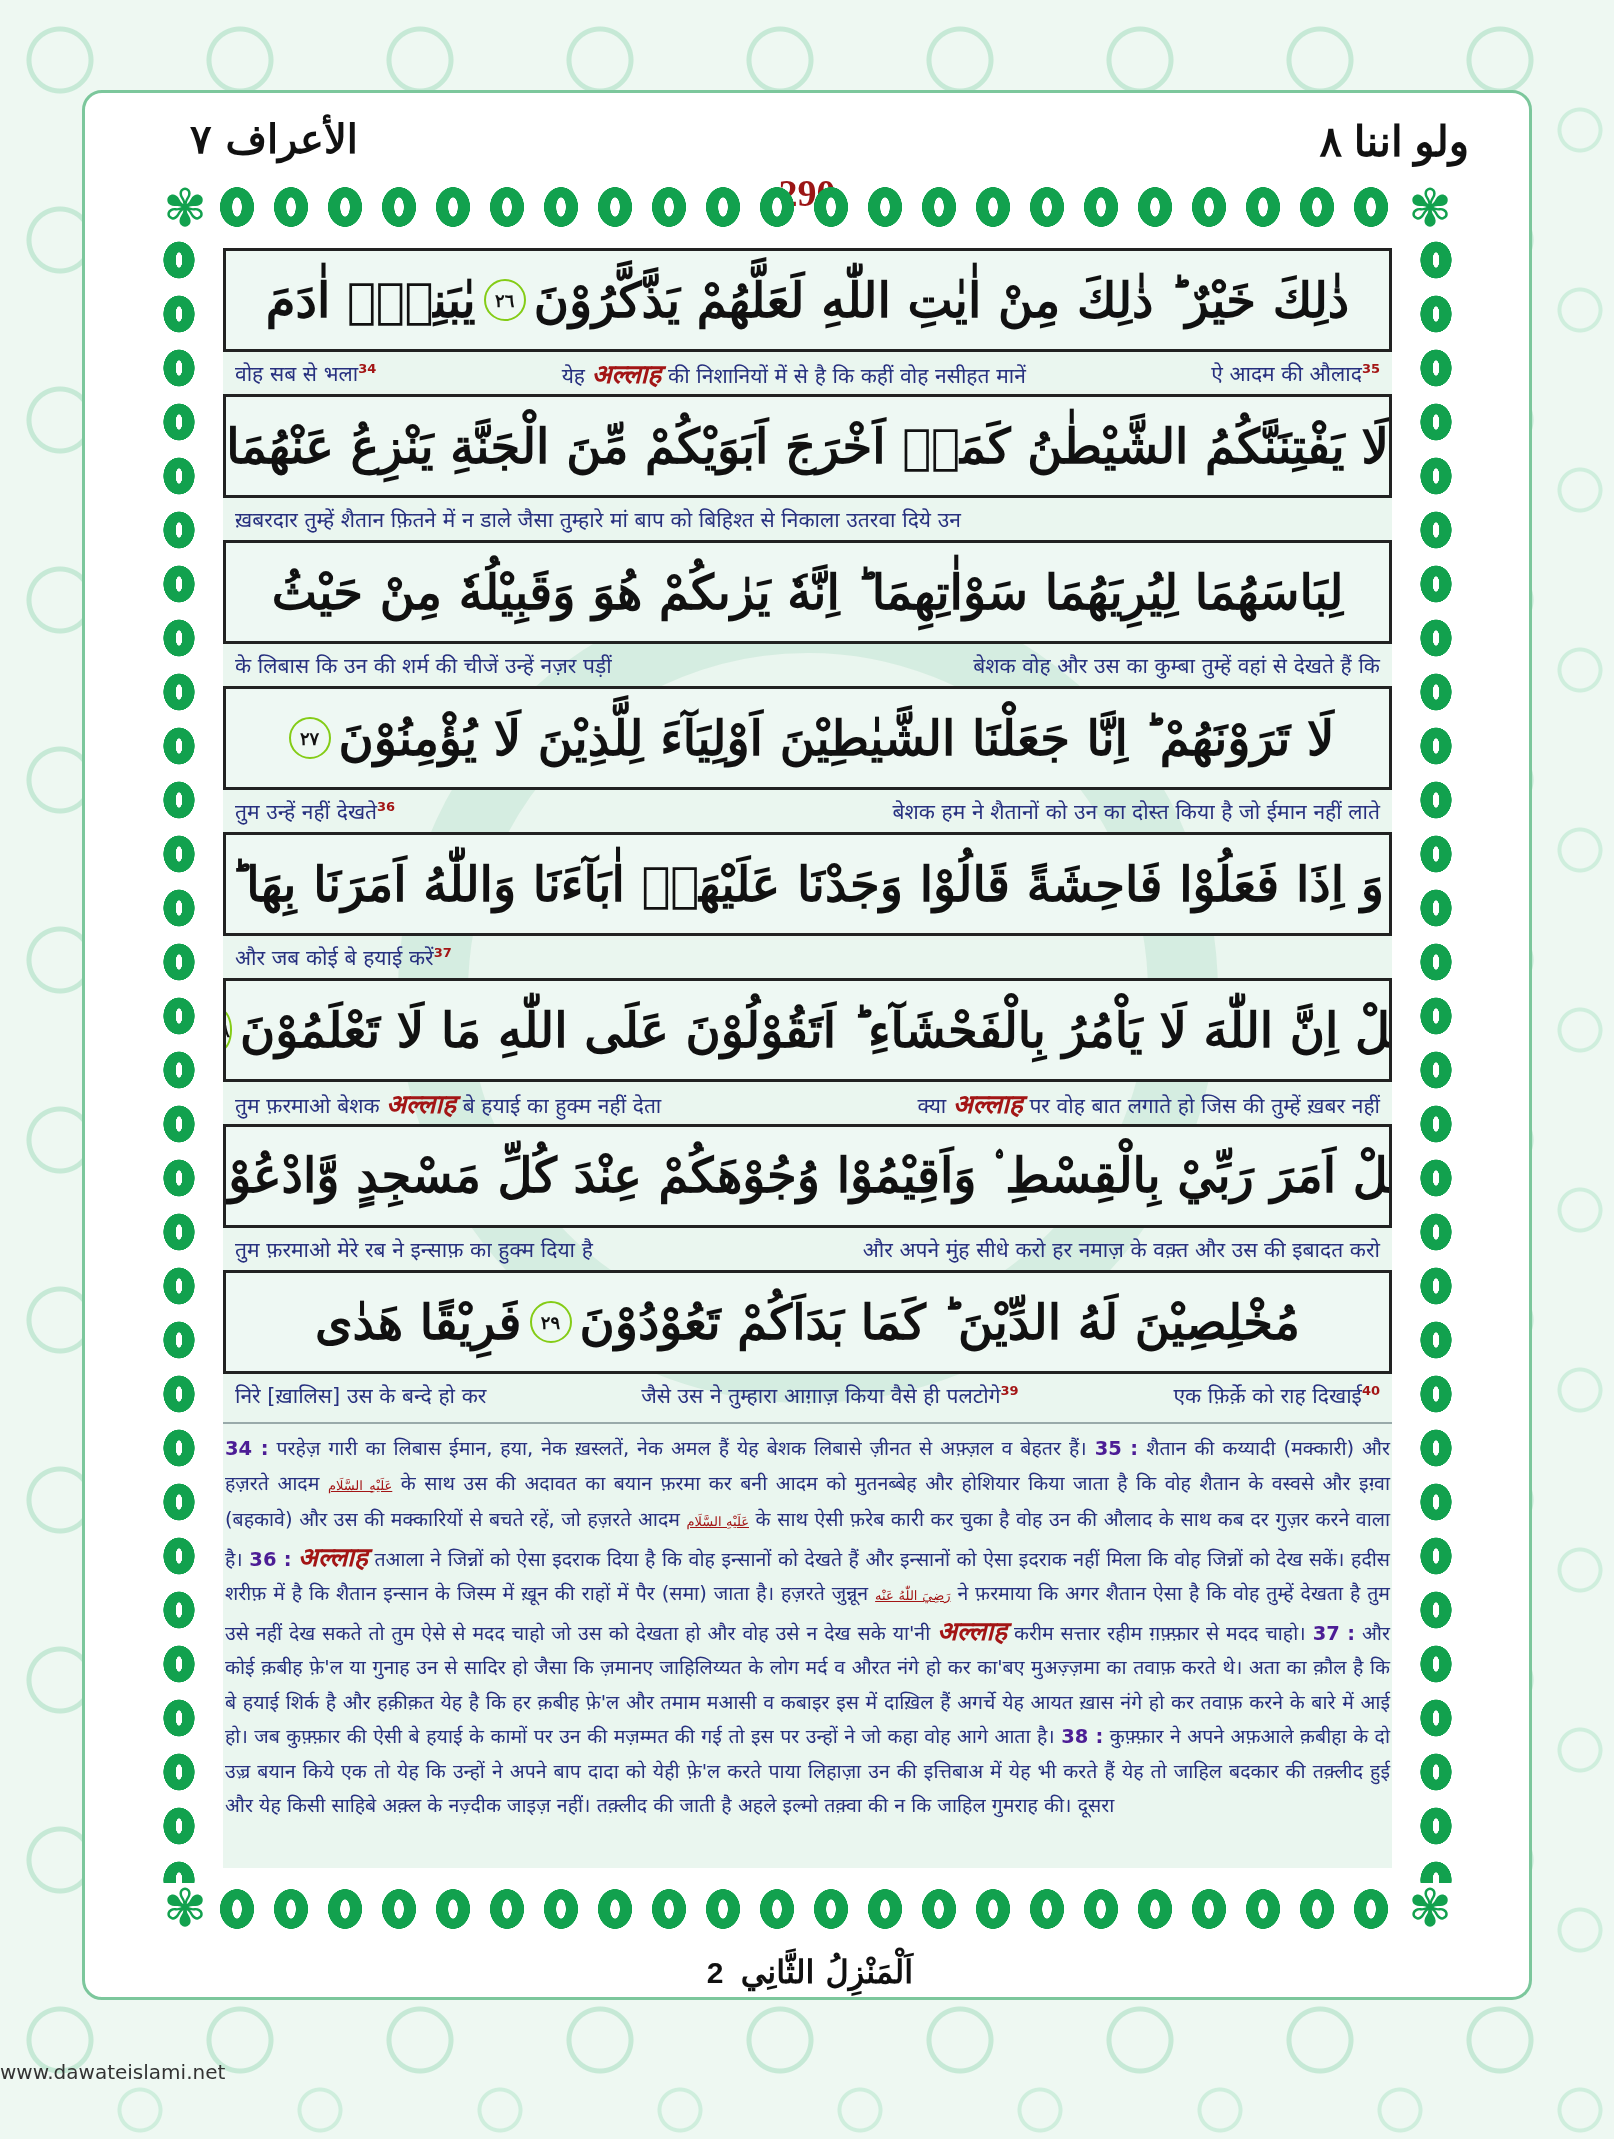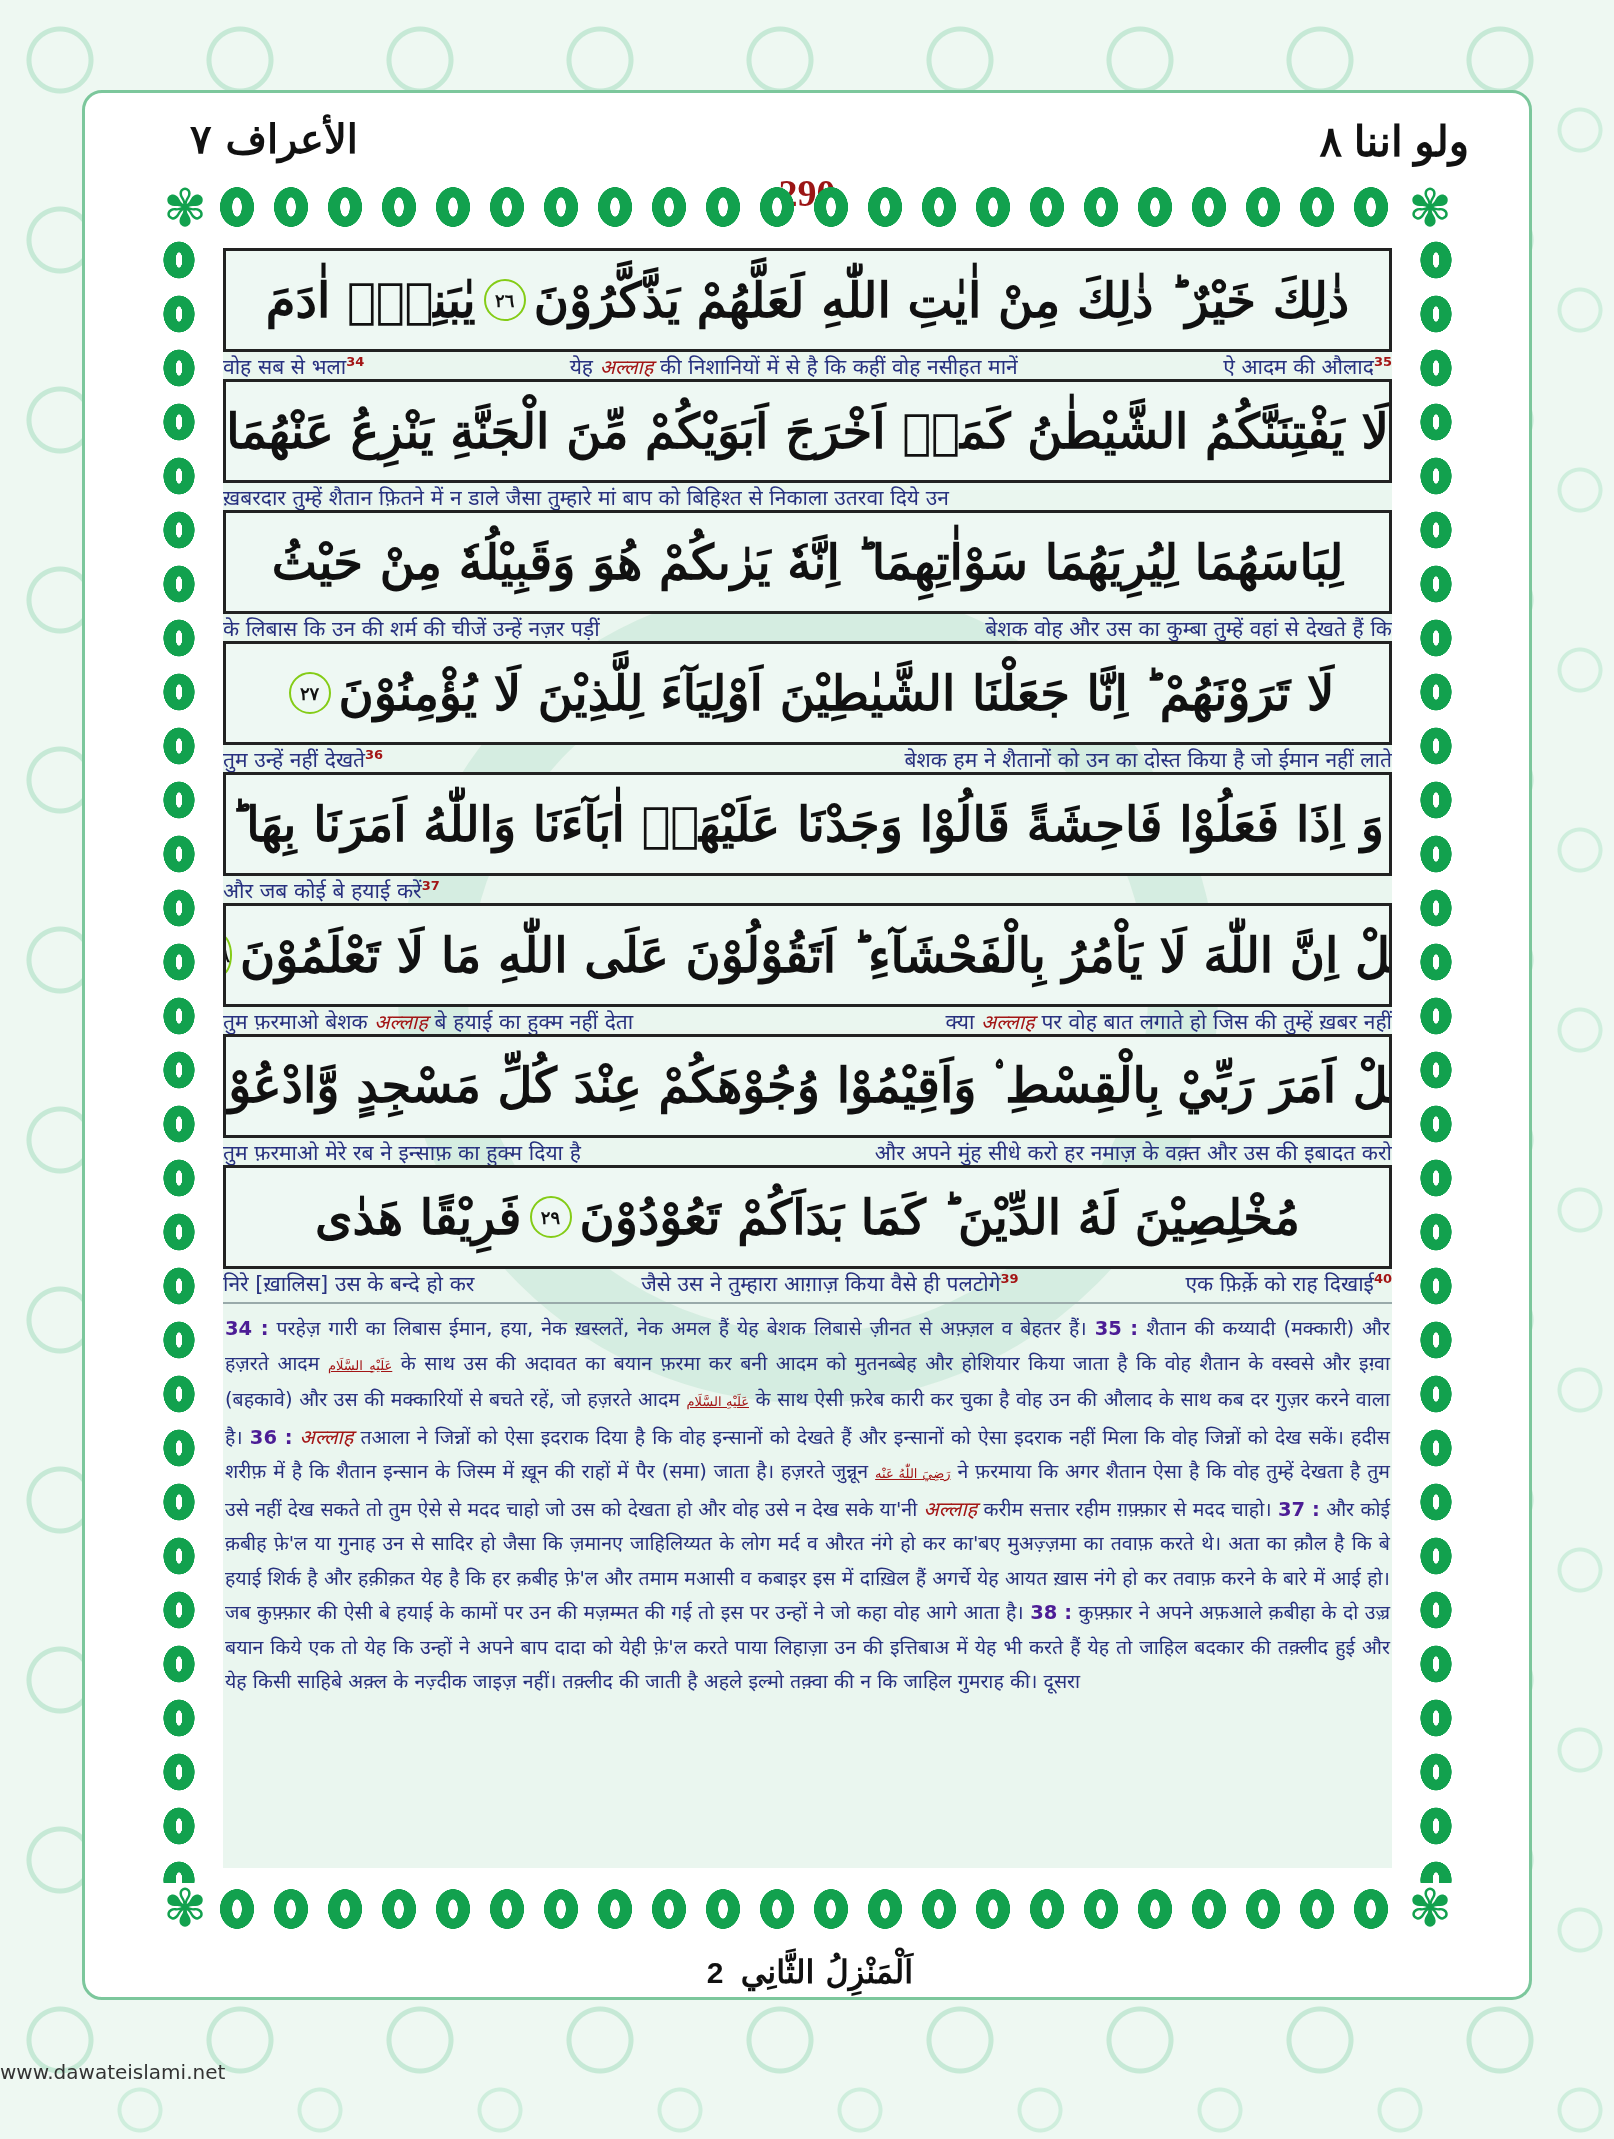--- a/index.html
+++ b/index.html
@@ -71,25 +71,25 @@
     height:104px; display:flex; align-items:center; justify-content:center;
     font-family:"DejaVu Serif", serif; font-size:48px; font-weight:bold; color:#111;
     direction:rtl; white-space:nowrap; overflow:hidden; box-sizing:border-box;
   }
   .ayah-marker {
     display:inline-flex; align-items:center; justify-content:center;
     width:38px; height:38px; border:2px solid #84cc16; border-radius:50%;
     font-size:18px; margin:0 8px; vertical-align:middle;
   }
   .trans-line {
-    height:27px; display:flex; justify-content:space-between; align-items:center;
+    height:42px; display:flex; justify-content:space-between; align-items:center;
     font-family:"DejaVu Sans", sans-serif; font-size:21px; color:#27307f;
-    padding:0 0; white-space:nowrap; overflow:hidden;
-  }
-  .allah { color:#a31515; font-weight:normal; font-size:20px; font-style:italic; }
+    padding:0 12px; white-space:nowrap; overflow:hidden;
+  }
+  .allah { color:#a31515; font-weight:bold; font-size:26px; font-style:italic; }
   sup.fn { color:#a31515; font-weight:bold; font-size:13px; }
   .rule { height:2px; background:#9aa; margin:6px 0 8px; }
   .notes {
     font-family:"DejaVu Sans", sans-serif; font-size:19.5px; line-height:34.5px;
     color:#27307f; text-align:justify; padding:0 2px;
   }
   .notes .num { color:#4c1d95; font-weight:bold; }
   .notes .honor { color:#a31515; font-size:13px; font-family:"DejaVu Serif", serif;text-decoration:underline; }
   .footer-manzil {
     position:absolute; left:50%; transform:translateX(-50%); bottom:6px;

